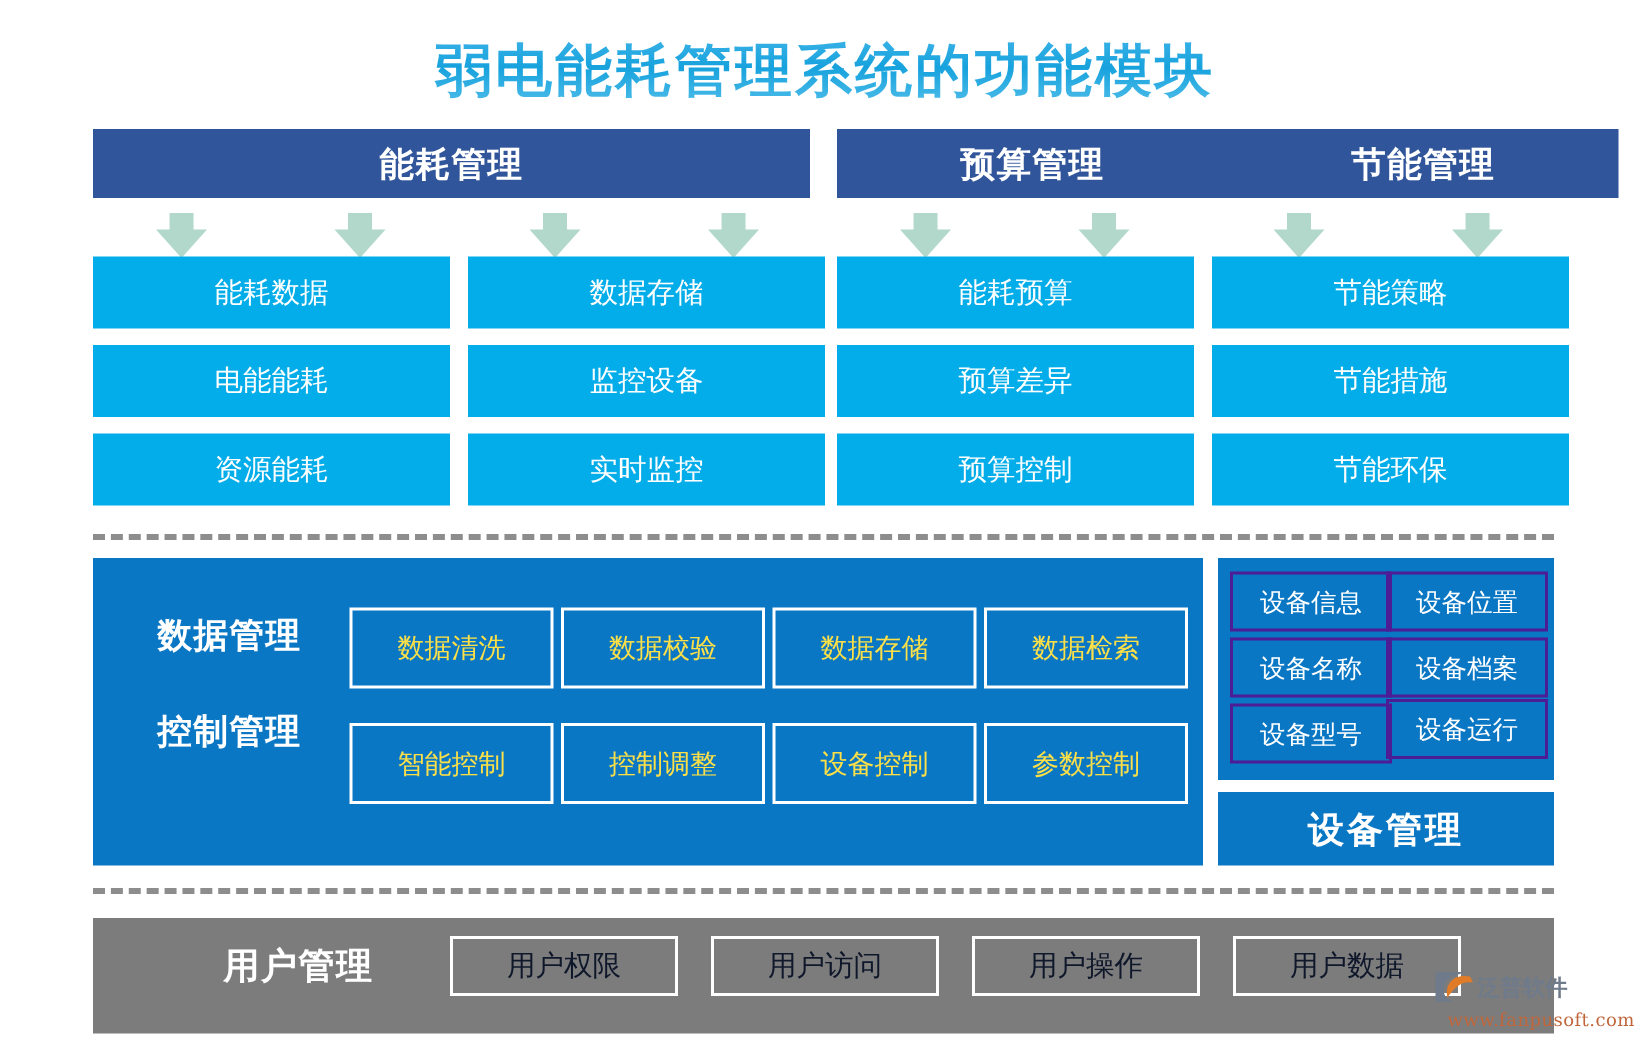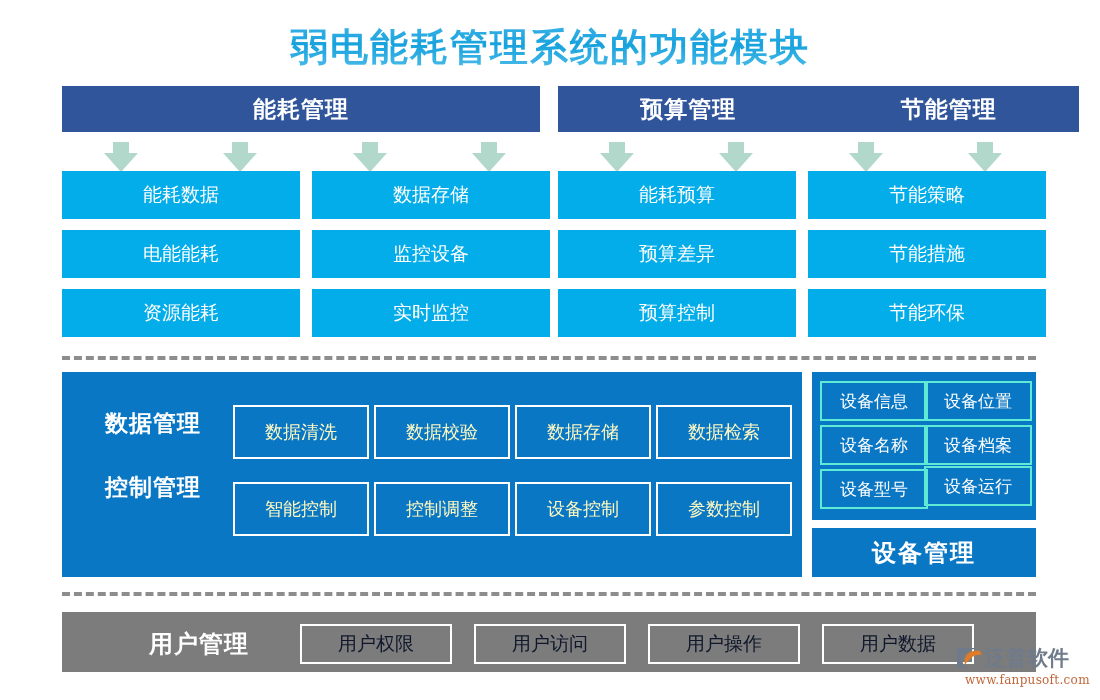--- a/index.html
+++ b/index.html
@@ -134,40 +134,40 @@
   .mid-label.r1 { top: 36px; }
   .mid-label.r2 { top: 100px; }
   .mid-cell {
     position: absolute;
     width: 132px;
     height: 50px;
     border: 2px solid #ffffff;
     display: flex;
     align-items: center;
     justify-content: center;
-    color: #fef9c3;
+    color: #fde047;
     font-size: 18px;
     font-family: "DejaVu Serif", "Liberation Serif", serif;
   }
 
   
   .dev-panel {
     position: absolute;
     left: 812px;
     top: 372px;
     width: 224px;
     height: 148px;
     background: #0a77c4;
     padding: 0;
   }
   .dev-cell {
     position: absolute;
     width: 104px;
     height: 36px;
-    border: 2px solid #5eead4;
+    border: 2px solid #4c1d95;
     display: flex;
     align-items: center;
     justify-content: center;
     color: #ffffff;
     font-size: 17px;
     font-family: "DejaVu Serif", "Liberation Serif", serif;
   }
   .dev-title {
     position: absolute;
     left: 812px;
@@ -184,21 +184,21 @@
     letter-spacing: 2px;
     font-family: "DejaVu Serif", "Liberation Serif", serif;
   }
 
   
   .gray-bar {
     position: absolute;
     left: 62px;
     top: 612px;
     width: 974px;
-    height: 60px;
+    height: 77px;
     background: #7c7c7c;
   }
   .gray-label {
     position: absolute;
     left: 62px;
     top: 16px;
     width: 150px;
     text-align: center;
     color: #ffffff;
     font-size: 24px;
@@ -229,21 +229,21 @@
     height: 52px;
   }
   .logo-row {
     display: flex;
     align-items: center;
     height: 30px;
   }
   .logo-mark { width: 30px; height: 28px; flex: 0 0 30px; }
   .logo-text {
     color: #6f7b8a;
-    font-size: 21px;
+    font-size: 15px;
     font-weight: bold;
     letter-spacing: 0px;
     font-family: Liberation Sans, sans-serif;
   }
   .logo-url {
     color: #c0663a;
     font-size: 12px;
     letter-spacing: 0.3px;
     padding-left: 10px;
     font-family: "DejaVu Serif", "Liberation Serif", serif;

